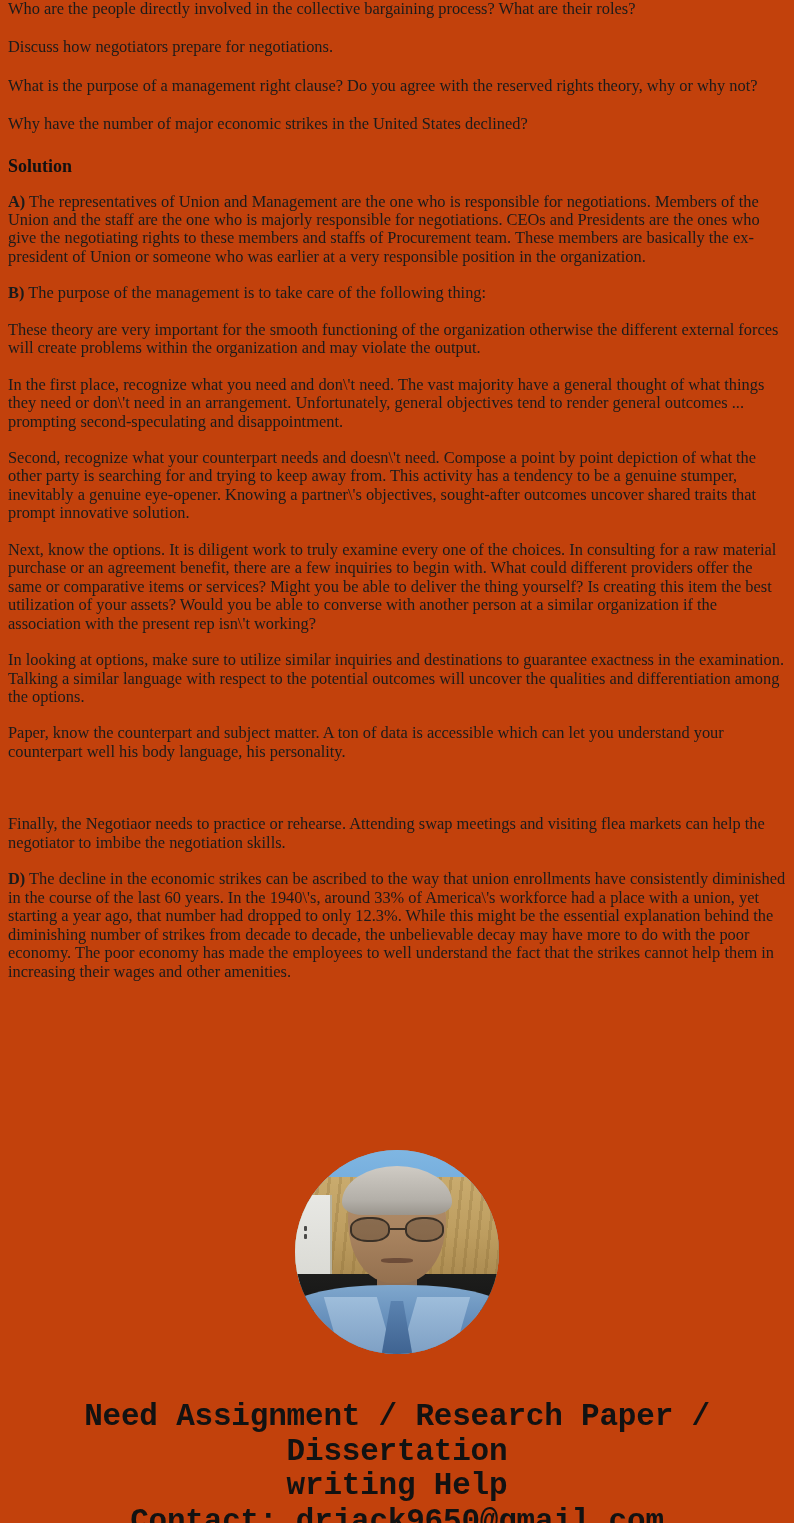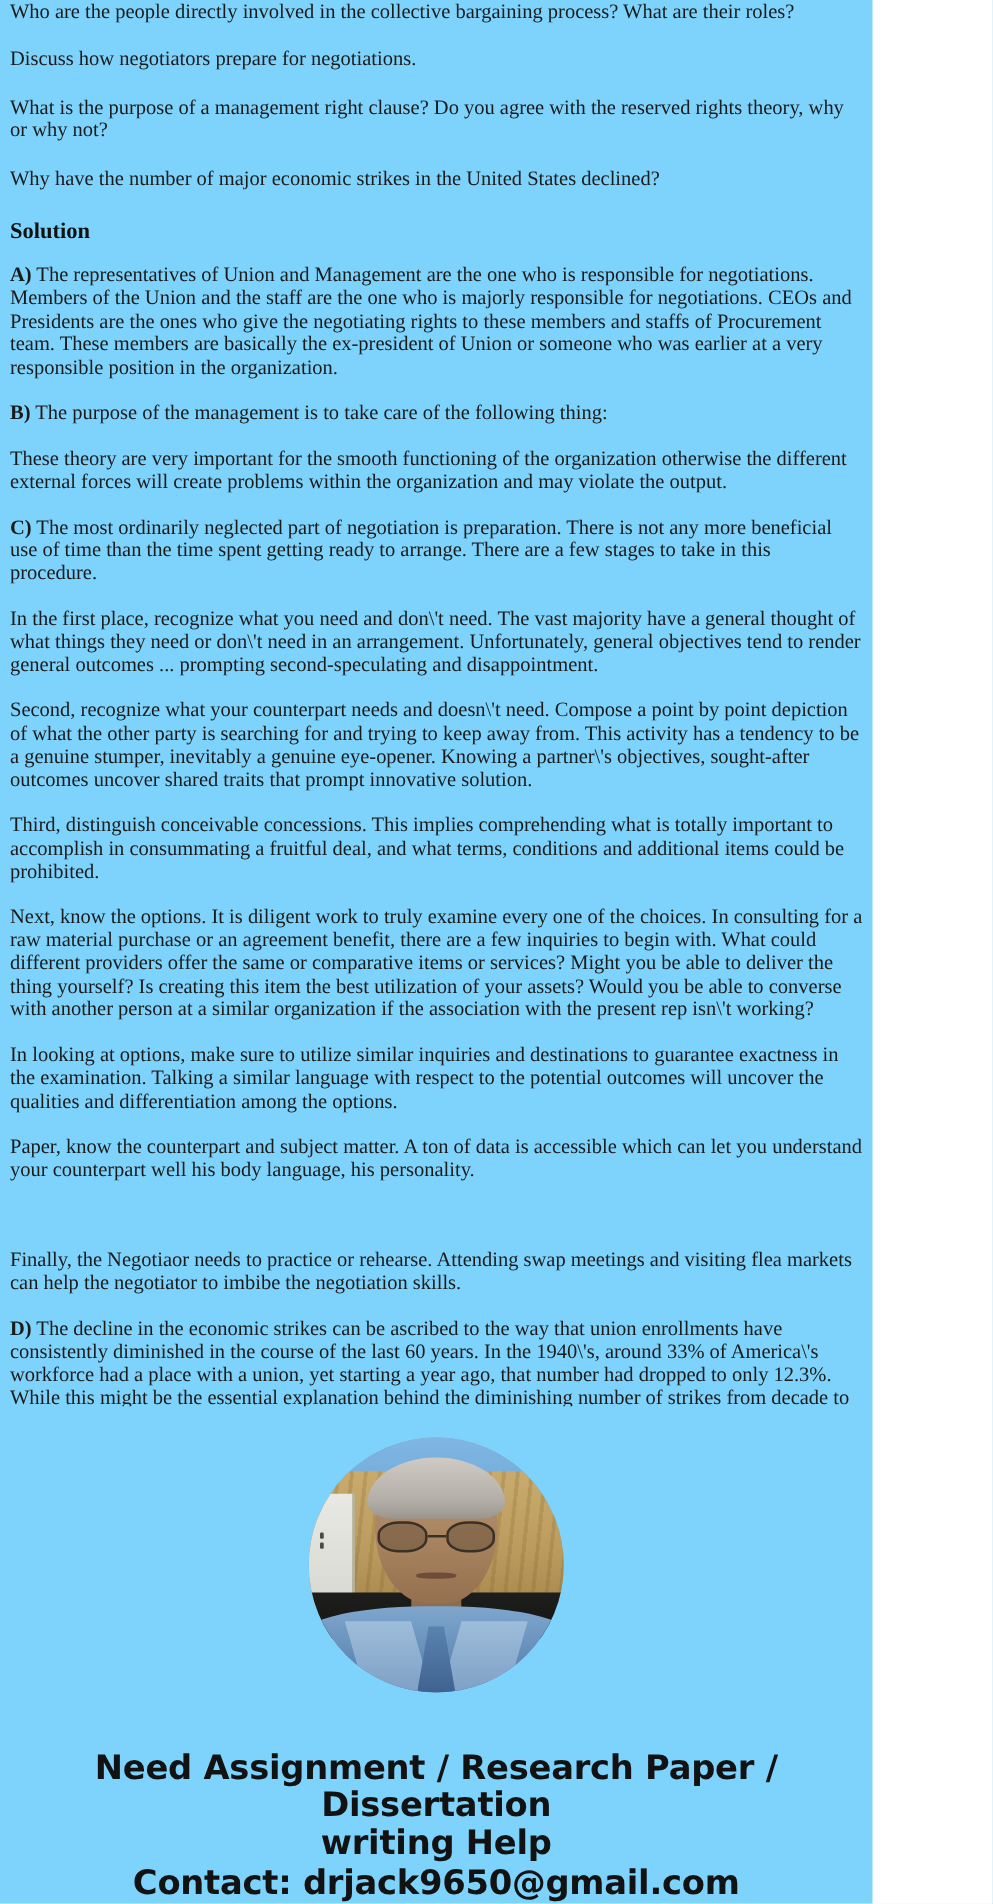--- a/index.html
+++ b/index.html
@@ -11,24 +11,24 @@
   body {
     width: 794px;
     min-height: 1523px;
     font-family: "Liberation Serif", "DejaVu Serif", serif;
     color: #1c1c1c;
     -webkit-font-smoothing: antialiased;
   }
 
   .page {
     position: relative;
-    width: 698px;
+    width: 794px;
     min-height: 1523px;
     overflow: hidden;
-    background: #7dd3fc;
+    background: #c2410c;
   }
 
   
   .doc-body {
     position: relative;
     padding: 0 8px;
     height: 1125px;
     overflow: hidden;
     box-sizing: border-box;
   }
@@ -230,23 +230,24 @@
     position: absolute;
     left: 0;
     right: 0;
     top: 1400px;
     text-align: center;
     font-family: "DejaVu Sans", "Liberation Sans", sans-serif;
     font-weight: bold;
     color: #121212;
   }
   .footer-line {
-    font-size: 27px;
+    font-size: 31px;
     line-height: 1.12;
     letter-spacing: -0.2px;
+    font-family: Liberation Mono, monospace;
   }
   .footer-line.contact {
     margin-top: 1px;
   }
 </style>
 </head>
 <body>
 
 <div class="page">
 
@@ -258,27 +259,25 @@
     <p class="q-para">Why have the number of major economic strikes in the United States declined?</p>
 
     <h2 class="section-heading">Solution</h2>
 
     <p class="ans-para"><span class="lbl">A)</span><span> The representatives of Union and Management are the one who is responsible for negotiations. Members of the Union and the staff are the one who is majorly responsible for negotiations. CEOs and Presidents are the ones who give the negotiating rights to these members and staffs of Procurement team. These members are basically the ex-president of Union or someone who was earlier at a very responsible position in the organization.</span></p>
 
     <p class="ans-para"><span class="lbl">B)</span><span> The purpose of the management is to take care of the following thing:</span></p>
 
     <p class="ans-para"><span>These theory are very important for the smooth functioning of the organization otherwise the different external forces will create problems within the organization and may violate the output.</span></p>
 
-    <p class="ans-para"><span class="lbl">C)</span><span> The most ordinarily neglected part of negotiation is preparation. There is not any more beneficial use of time than the time spent getting ready to arrange. There are a few stages to take in this procedure.</span></p>
 
     <p class="ans-para"><span>In the first place, recognize what you need and don\'t need. The vast majority have a general thought of what things they need or don\'t need in an arrangement. Unfortunately, general objectives tend to render general outcomes ... prompting second-speculating and disappointment.</span></p>
 
     <p class="ans-para"><span>Second, recognize what your counterpart needs and doesn\'t need. Compose a point by point depiction of what the other party is searching for and trying to keep away from. This activity has a tendency to be a genuine stumper, inevitably a genuine eye-opener. Knowing a partner\'s objectives, sought-after outcomes uncover shared traits that prompt innovative solution.</span></p>
 
-    <p class="ans-para"><span>Third, distinguish conceivable concessions. This implies comprehending what is totally important to accomplish in consummating a fruitful deal, and what terms, conditions and additional items could be prohibited.</span></p>
 
     <p class="ans-para"><span>Next, know the options. It is diligent work to truly examine every one of the choices. In consulting for a raw material purchase or an agreement benefit, there are a few inquiries to begin with. What could different providers offer the same or comparative items or services? Might you be able to deliver the thing yourself? Is creating this item the best utilization of your assets? Would you be able to converse with another person at a similar organization if the association with the present rep isn\'t working?</span></p>
 
     <p class="ans-para"><span>In looking at options, make sure to utilize similar inquiries and destinations to guarantee exactness in the examination. Talking a similar language with respect to the potential outcomes will uncover the qualities and differentiation among the options.</span></p>
 
     <p class="ans-para"><span>Paper, know the counterpart and subject matter. A ton of data is accessible which can let you understand your counterpart well his body language, his personality.</span></p>
 
     <div class="blank-para"></div>
 
     <p class="ans-para"><span>Finally, the Negotiaor needs to practice or rehearse. Attending swap meetings and visiting flea markets can help the negotiator to imbibe the negotiation skills.</span></p>

